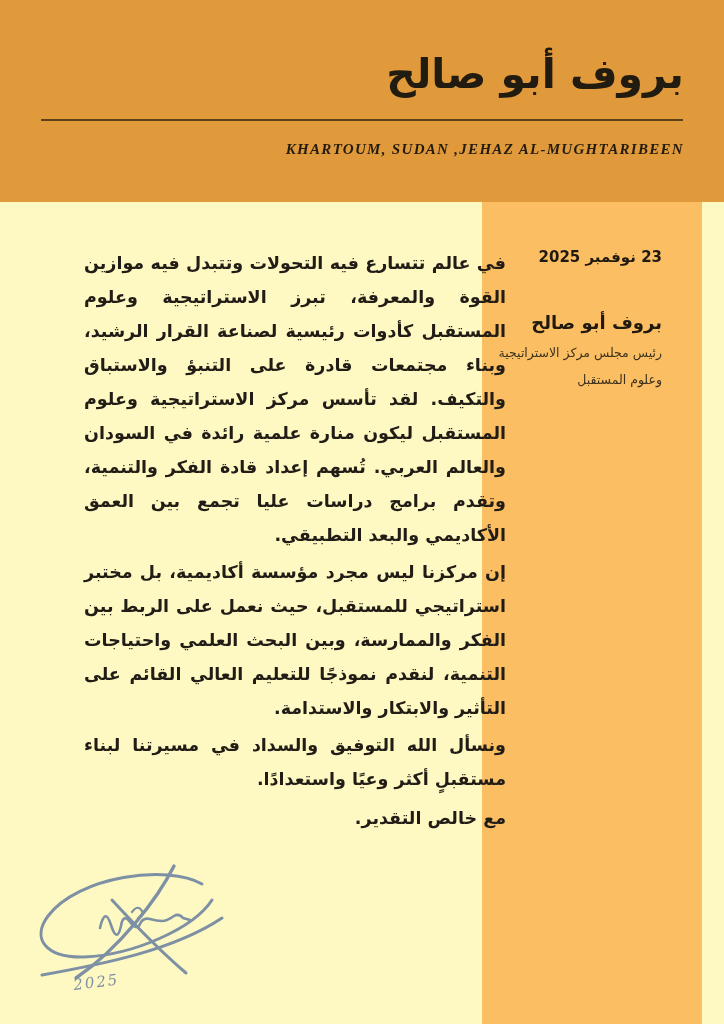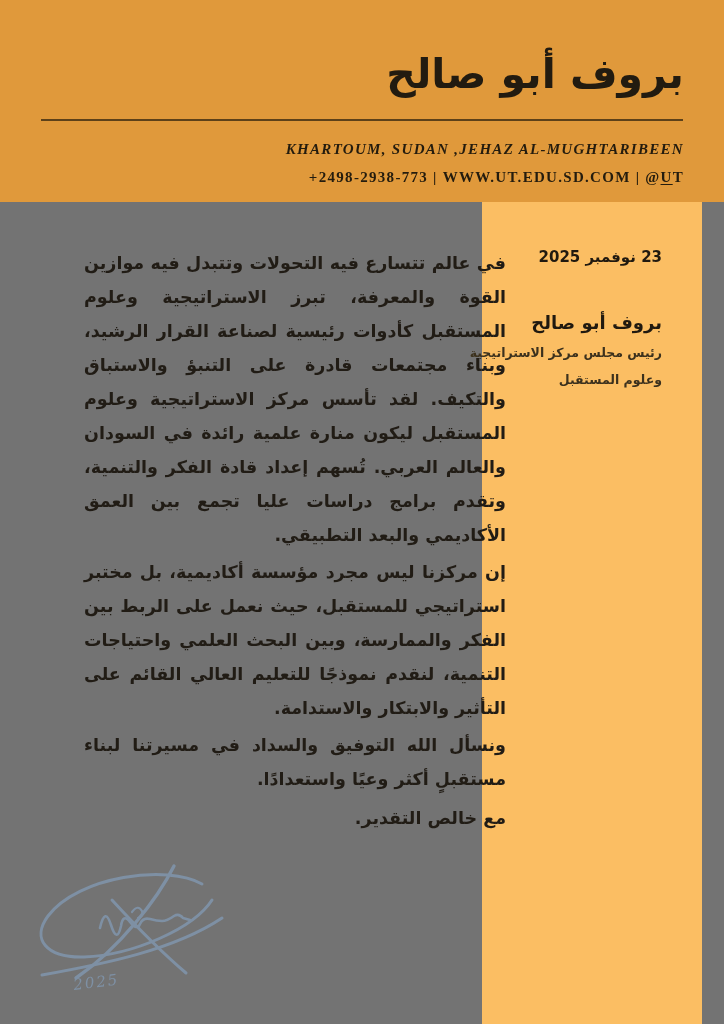--- a/index.html
+++ b/index.html
@@ -1,19 +1,19 @@
 <!DOCTYPE html>
 <html lang="ar"><head>
 <meta charset="utf-8">
 <style>
   * { margin:0; padding:0; box-sizing:border-box; }
   html,body { width:724px; height:1024px; }
   body { font-family:"DejaVu Sans", sans-serif; background:#ffffff; }
 
-  .page { position:relative; width:724px; height:1024px; background:#737373; overflow:hidden; }
+  .page { position:relative; width:724px; height:1024px; background:#fef9c3; overflow:hidden; }
 
   
   .header { position:absolute; top:0; left:0; width:724px; height:202px; background:#E0993B; }
   .header-title {
     position:absolute; top:50px; right:40px;
     direction:rtl; font-size:41px; font-weight:bold; color:#221b10;
     font-family:"DejaVu Sans", sans-serif; white-space:nowrap;
   }
   .header-rule { position:absolute; top:119px; left:41px; width:642px; height:2px; background:#5d4119; }
   .contact {
@@ -31,21 +31,21 @@
   .sidebar-date {
     position:absolute; top:46px; right:40px;
     font-size:15px; font-weight:bold; color:#20190f; white-space:nowrap;
   }
   .sidebar-name {
     position:absolute; top:110px; right:40px;
     font-size:18px; font-weight:bold; color:#20190f; white-space:nowrap;
   }
   .sidebar-role-1, .sidebar-role-2 {
     position:absolute; right:40px;
-    font-size:12.5px; font-weight:bold; color:#3c311d; white-space:nowrap;
+    font-size:12.5px; font-weight:normal; color:#3c311d; white-space:nowrap;
   }
   .sidebar-role-1 { top:143px; }
   .sidebar-role-2 { top:170px; }
 
   
   .main {
     position:absolute; top:202px; left:0; width:482px; height:822px;
     padding:44px 24px 0 36px; direction:rtl;margin-left:48px;
   }
   .main p {
@@ -62,23 +62,20 @@
 </style>
 </head>
 <body>
 
 <div class="page">
 
   <div class="header">
     <div class="header-title">بروف أبو صالح</div>
     <div class="header-rule"></div>
     <div class="contact contact-1">KHARTOUM, SUDAN ,JEHAZ AL-MUGHTARIBEEN</div>
-    <div class="contact contact-2">
-      <span>+2498-2938-773</span><span class="sep">|</span><span>WWW.UT.EDU.SD.COM</span><span class="sep">|</span><span><span>@</span><span class="u-underline">U</span><span>T</span></span>
-    </div>
   </div>
 
   <div class="sidebar">
     <div class="sidebar-date">23 نوفمبر 2025</div>
     <div class="sidebar-name">بروف أبو صالح</div>
     <div class="sidebar-role-1">رئيس مجلس مركز الاستراتيجية</div>
     <div class="sidebar-role-2">وعلوم المستقبل</div>
   </div>
 
   <div class="main">

